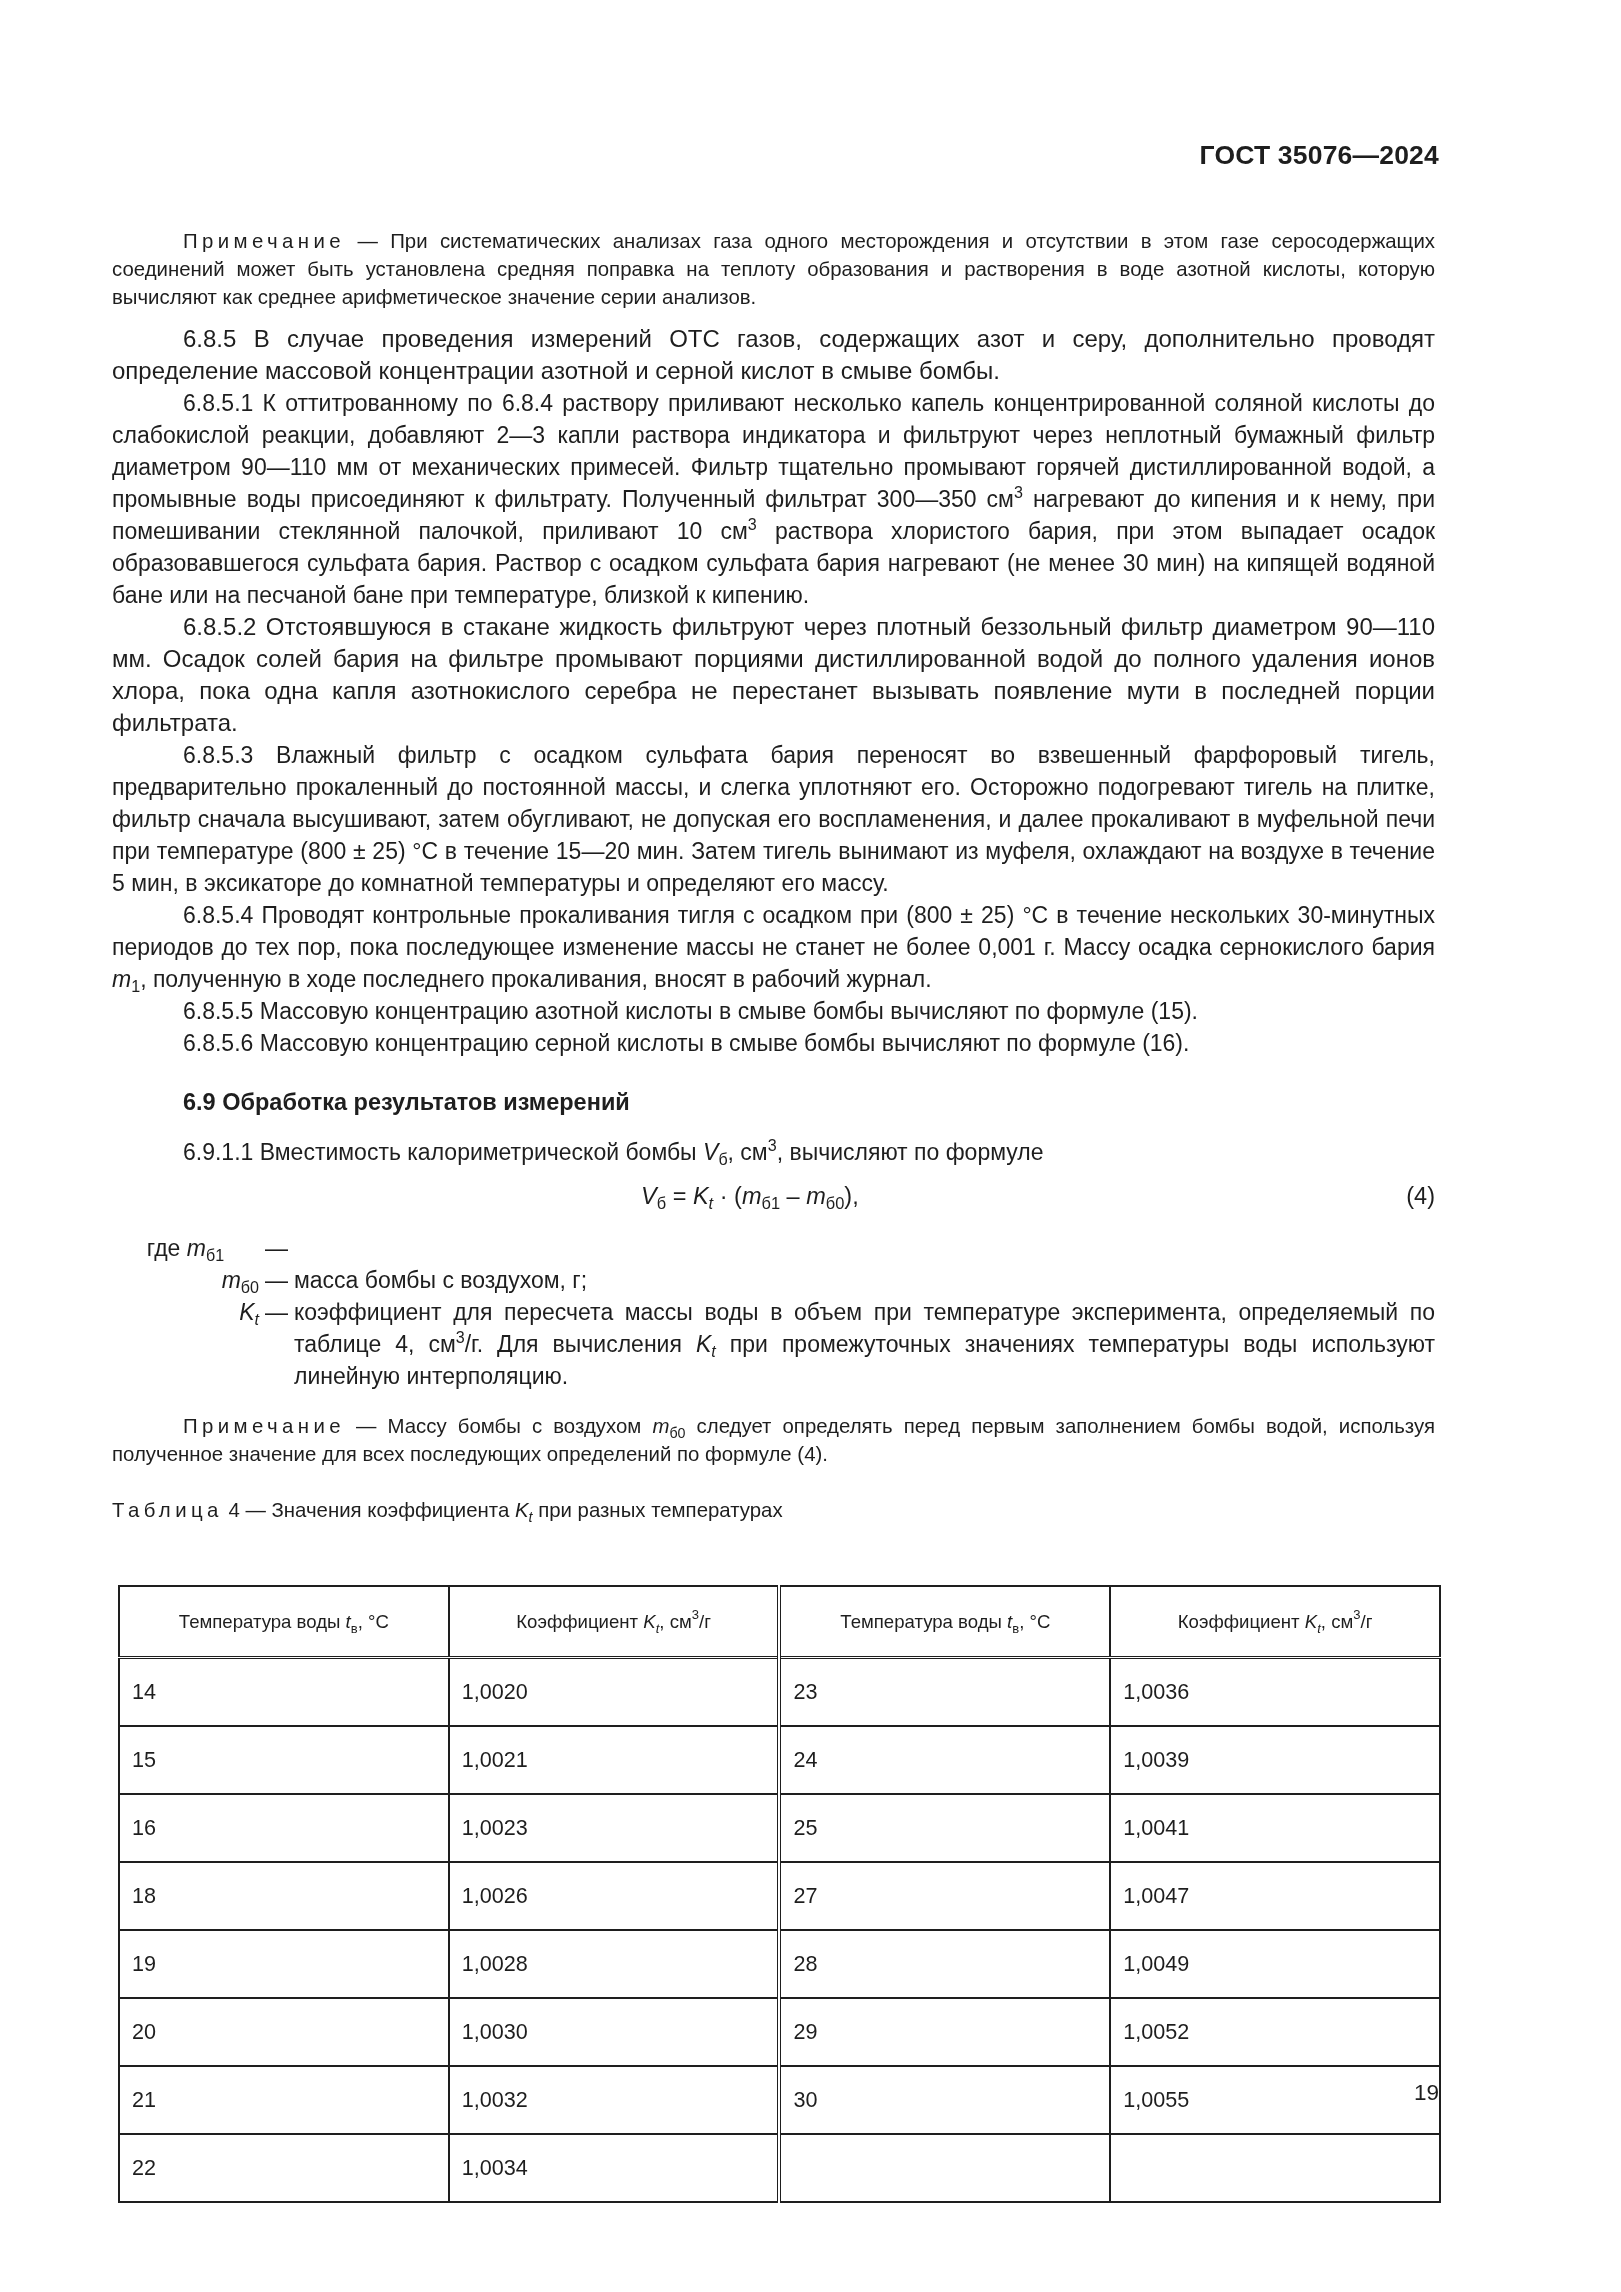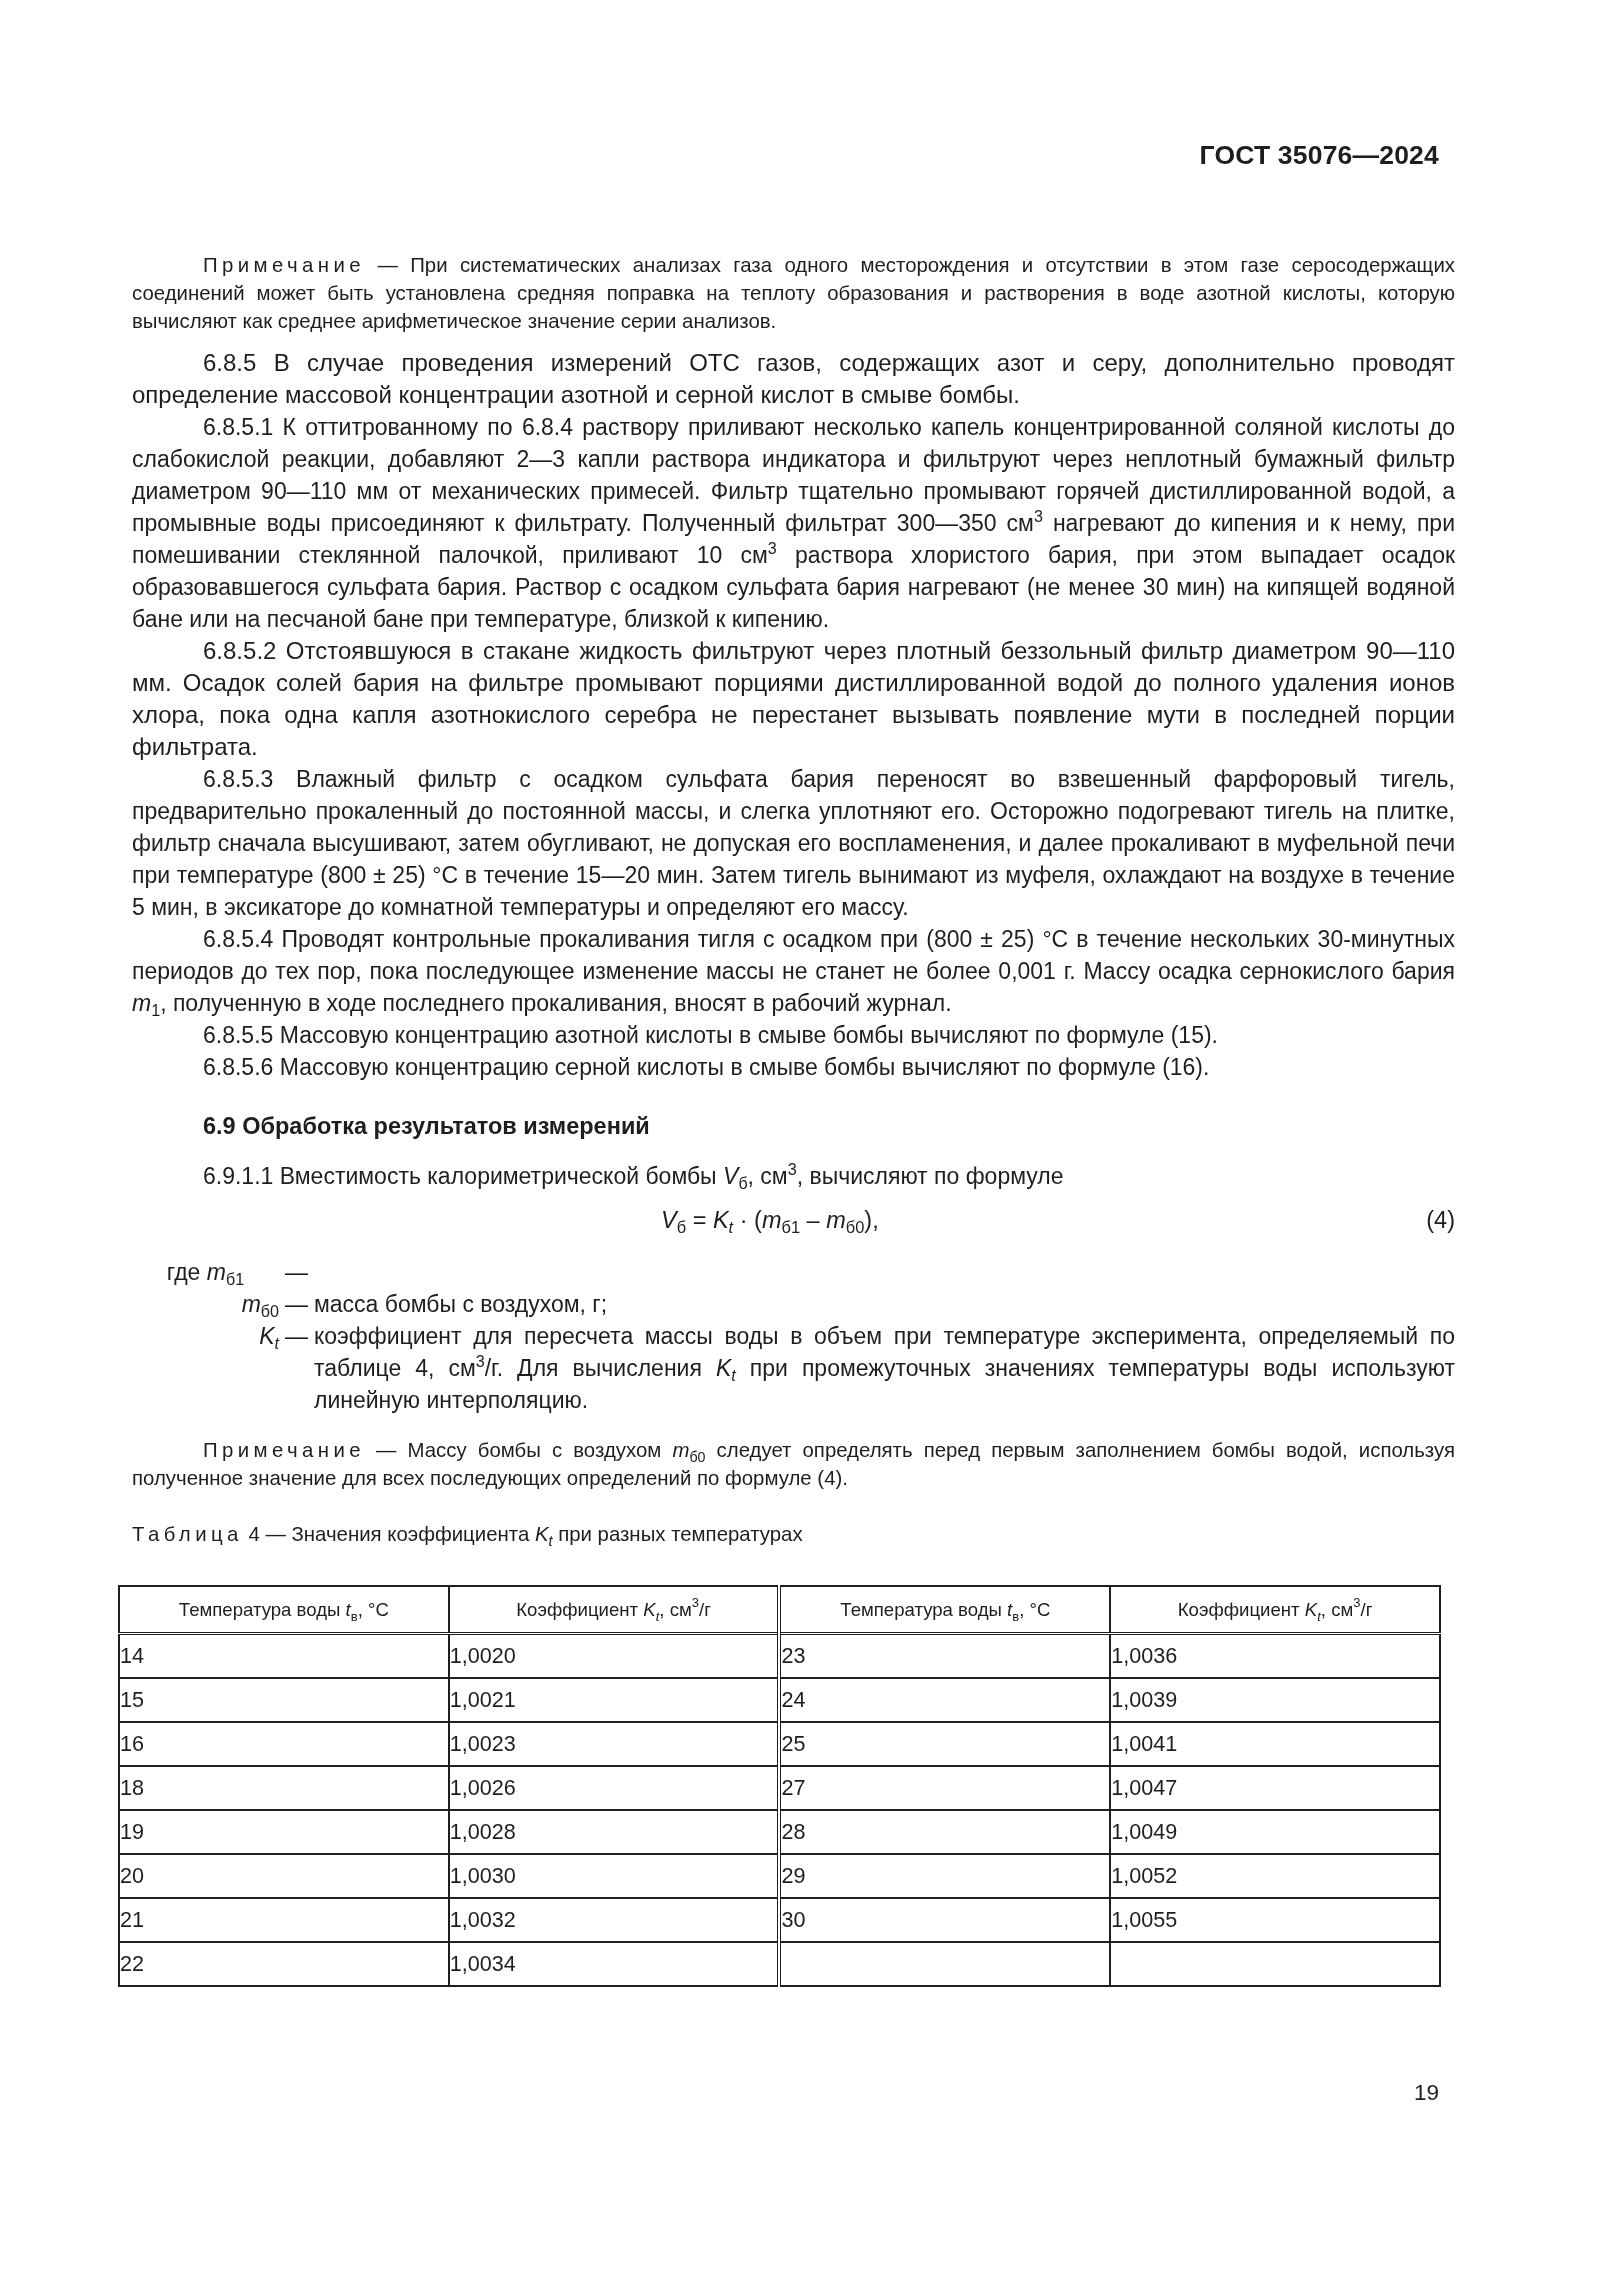--- a/index.html
+++ b/index.html
@@ -7,22 +7,22 @@
       width: 1621px; height: 2293px; position: relative; overflow: hidden;
       font-family: "Liberation Sans", "DejaVu Sans", sans-serif;
       color: #1e1e1e;
     }
     .page { position: absolute; left: 0; top: 0; width: 1621px; height: 2293px; }
     .header-code {
       position: absolute; right: 182px; top: 140px;
       font-weight: bold; font-size: 26.5px; letter-spacing: 0.2px;
     }
     .content {
-      position: absolute; left: 132px; top: 227px; width: 1323px;
-      font-size: 23px; line-height: 32px; margin-top: 24px;
+      position: absolute; left: 112px; top: 227px; width: 1323px;
+      font-size: 23px; line-height: 32px;
     }
     .note { font-size: 20.4px; line-height: 28px; margin-bottom: 11.8px; text-align: justify; }
     .note .first { text-indent: 71px; }
     .spaced { letter-spacing: 4.4px; }
     p { margin: 0; text-align: justify; }
     .indent { text-indent: 71px; }
     .big { font-size: 24px; line-height: 32px; }
     .heading {
       font-weight: bold; font-size: 23.5px; margin-top: 27.4px; margin-bottom: 17.6px;
       padding-left: 71px;
@@ -44,21 +44,21 @@
     .where-text { flex: 1; text-align: justify; }
     .note2 { margin-top: 19.6px; font-size: 20.4px; line-height: 28px; text-align: justify; }
     .note2 .first { text-indent: 71px; }
     .table-caption { margin-top: 25.5px; font-size: 20.4px; }
     table.kt {
       position: absolute; left: 118px; top: 1585px; width: 1323px;
       border-collapse: collapse; font-size: 21.6px;
       border: 2.9px solid #1e1e1e;
     }
     table.kt th, table.kt td {
-      border: 2px solid #1e1e1e; height: 42px; padding: 0;
+      border: 2px solid #1e1e1e; height: 42px; padding: 12px;
     }
     table.kt th { font-weight: normal; font-size: 18.6px; height: 45px; border-bottom: 3.9px double #1e1e1e; }
     table.kt .split { border-right: 4.9px double #1e1e1e; }
     table.kt tr.grp td { border-top: 2.9px solid #1e1e1e; }
     .page-number { position: absolute; right: 182px; top: 2080px; font-size: 22.5px; }
   </style>
 </head>
 <body>
 
 <div class="page">

